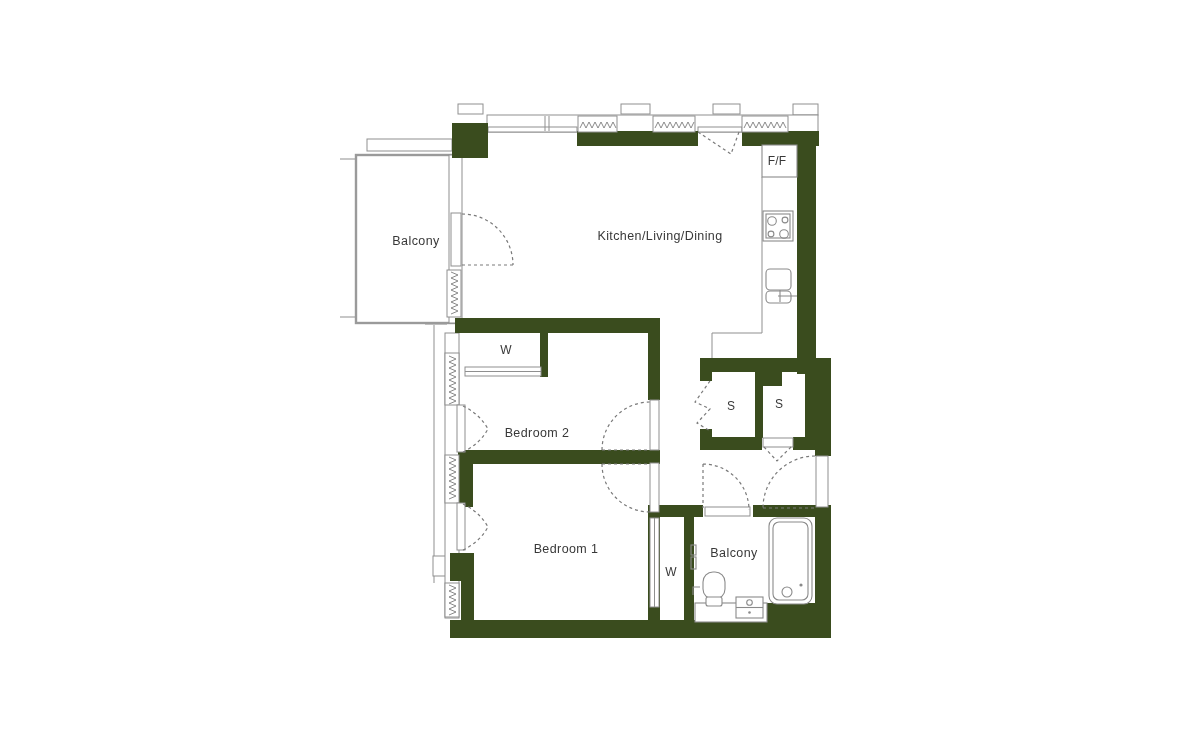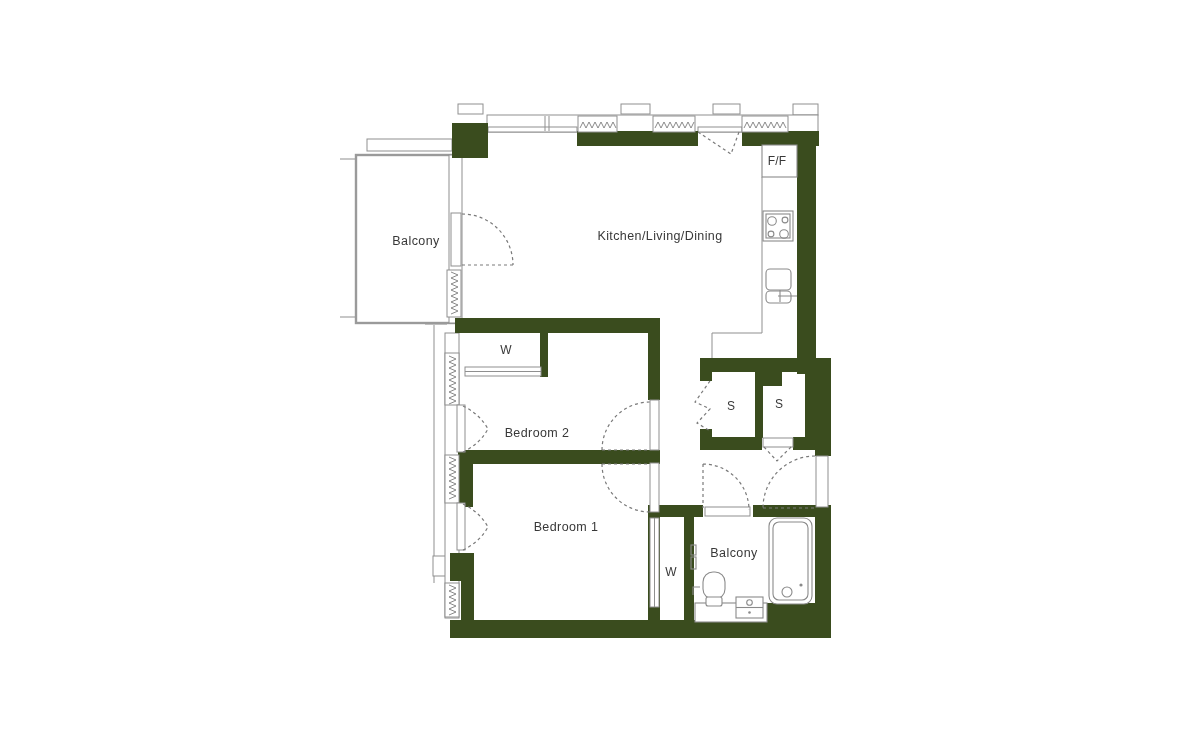--- a/index.html
+++ b/index.html
@@ -158,20 +158,20 @@
       <circle class="fixline" cx="749.5" cy="602.5" r="2.8"></circle>
       <circle class="dot" cx="749.5" cy="612.5" r="1.3"></circle>
       <rect class="fixline" x="691" y="545" width="5" height="10"></rect>
       <rect class="fixline" x="691" y="557" width="5" height="12"></rect>
     </g>
   </svg>
 
   <div class="lbl" style="left:416px;top:241px;">Balcony</div>
   <div class="lbl" style="left:660px;top:236px;">Kitchen/Living/Dining</div>
   <div class="lbl" style="left:537px;top:397px;margin-top:36px;">Bedroom 2</div>
-  <div class="lbl" style="left:566px;top:527px;">Bedroom 1</div>
+  <div class="lbl" style="left:566px;top:549px;">Bedroom 1</div>
   <div class="lbl" style="left:734px;top:553px;">Balcony</div>
   <div class="lbl small" style="left:506px;top:350px;">W</div>
   <div class="lbl small" style="left:671px;top:572px;">W</div>
   <div class="lbl small" style="left:731px;top:406px;">S</div>
   <div class="lbl small" style="left:779px;top:404px;">S</div>
   <div class="lbl small" style="left:777px;top:161px;">F/F</div>
 </div>
 
 </body></html>

